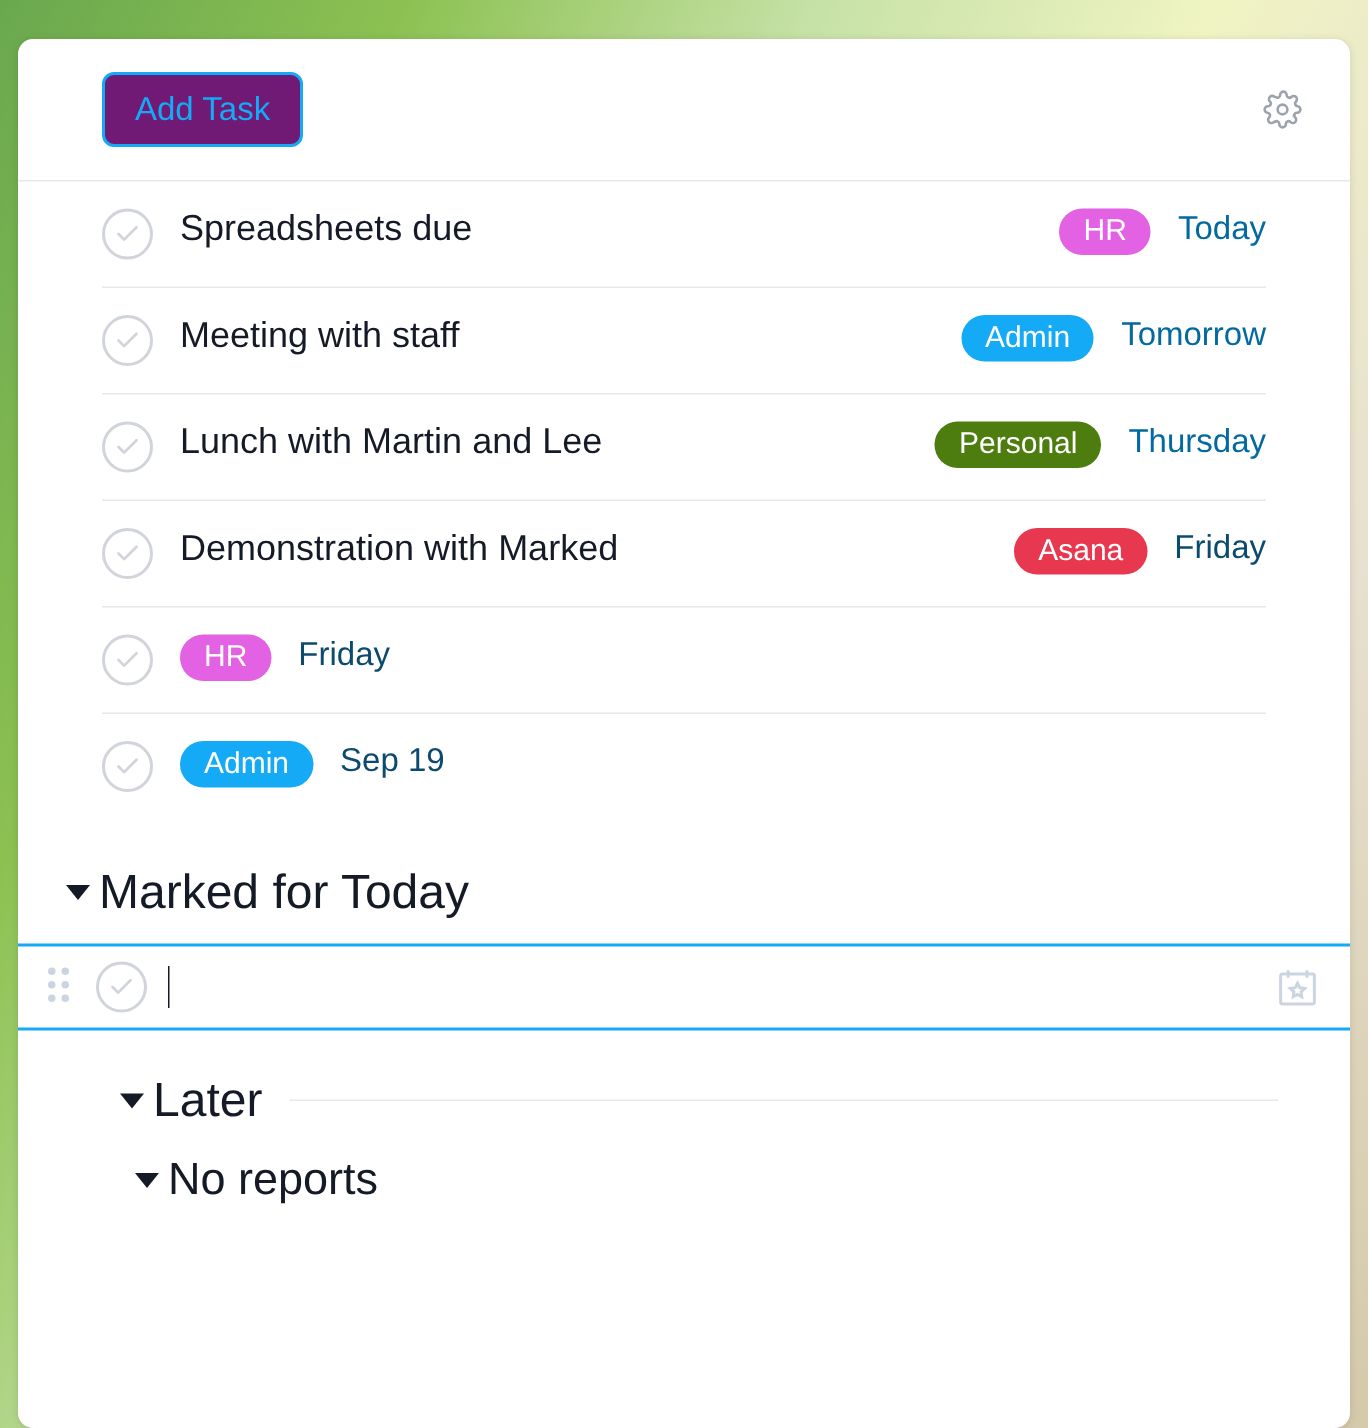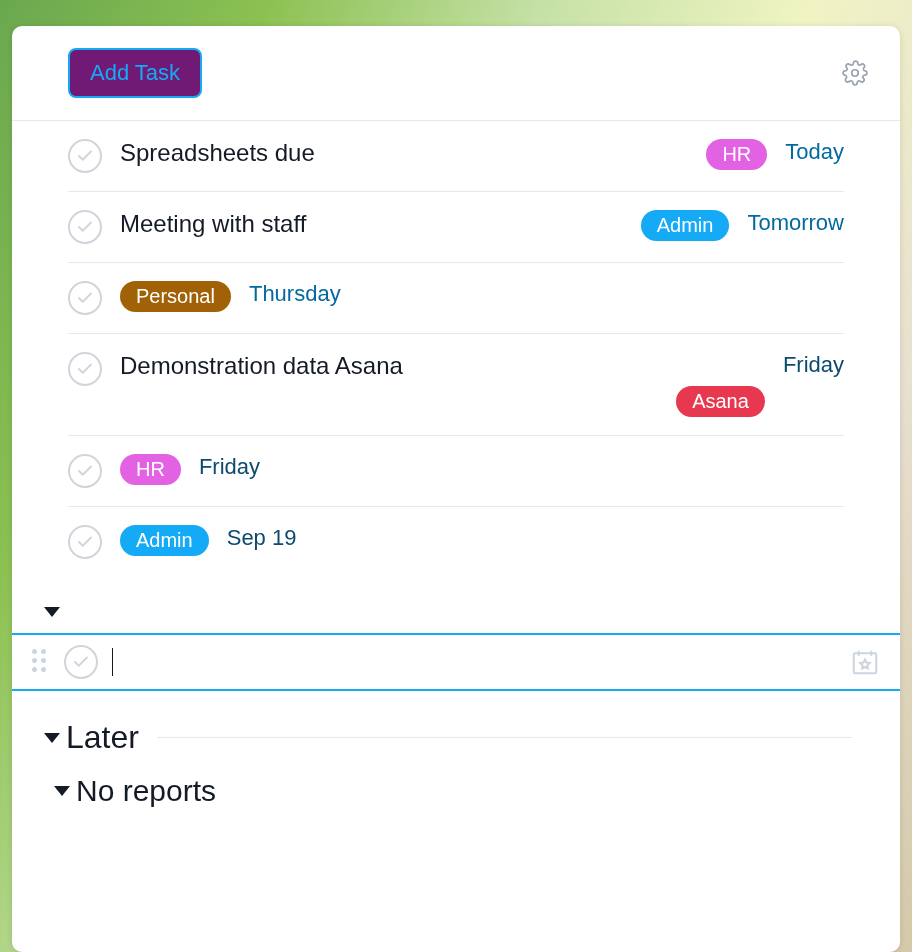--- a/index.html
+++ b/index.html
@@ -143,21 +143,21 @@
   .cursor-bar {
     width: 1px; height: 28px; background: #151b26;
     animation: blink 1s steps(1) infinite;
   }
   @keyframes blink { 50% { opacity: 0; } }
   .calendar-icon {
     width: 30px; height: 30px;
     color: #cbd5e1;
     cursor: pointer;
   }
-  .sections-lower { padding: 28px 48px 0 32px; display:flex; flex-direction:column; gap:18px;}
+  .sections-lower { padding: 28px 48px 0 32px; display:flex; flex-direction:column; gap:18px;margin-left:36px;}
 </style>
 </head>
 <body>
 
 <div class="panel">
 
   <div class="header">
     <button class="add-task-btn">Add Task</button>
     <span class="gear-icon">
       <svg viewBox="0 0 24 24" fill="none" stroke="currentColor" stroke-width="1.6">
@@ -187,31 +187,32 @@
         <span class="task-title">Meeting with staff</span>
         <span class="tag-pill" style="background: rgb(20, 170, 245);">Admin</span>
         <span class="due green">Tomorrow</span>
       </div>
       <div class="task-row">
         <span class="check-circle">
           <svg viewBox="0 0 24 24" fill="none" stroke="currentColor" stroke-width="2.5" stroke-linecap="round" stroke-linejoin="round">
             <polyline points="20 6 9 17 4 12"></polyline>
           </svg>
         </span>
-        <span class="tag-pill" style="background: #a16207;">Personal</span>
+        <span class="task-title">Lunch with Martin and Lee</span>
+        <span class="tag-pill" style="background: #4d7c0f;">Personal</span>
         <span class="due green">Thursday</span>
       </div>
       <div class="task-row">
         <span class="check-circle">
           <svg viewBox="0 0 24 24" fill="none" stroke="currentColor" stroke-width="2.5" stroke-linecap="round" stroke-linejoin="round">
             <polyline points="20 6 9 17 4 12"></polyline>
           </svg>
         </span>
-        <span class="task-title">Demonstration data Asana</span>
-        <span class="tag-pill" style="background: rgb(232, 56, 79); margin-top: 34px;">Asana</span>
+        <span class="task-title">Demonstration with Marked</span>
+        <span class="tag-pill" style="background: rgb(232, 56, 79);">Asana</span>
         <span class="due gray">Friday</span>
       </div>
       <div class="task-row">
         <span class="check-circle">
           <svg viewBox="0 0 24 24" fill="none" stroke="currentColor" stroke-width="2.5" stroke-linecap="round" stroke-linejoin="round">
             <polyline points="20 6 9 17 4 12"></polyline>
           </svg>
         </span>
         <span class="tag-pill" style="background: rgb(227, 98, 227);">HR</span>
         <span class="due gray">Friday</span>
@@ -223,20 +224,21 @@
           </svg>
         </span>
         <span class="tag-pill" style="background: rgb(20, 170, 245);">Admin</span>
         <span class="due gray">Sep 19</span>
       </div>
     </div>
 
   <div class="section">
     <div class="section-header">
       <span class="caret"></span>
+      <span class="section-title">Marked for Today</span>
     </div>
 
     <div class="new-task-row">
       <span class="drag-handle">
         <span></span>
           <span></span>
           <span></span>
           <span></span>
           <span></span>
           <span></span>

